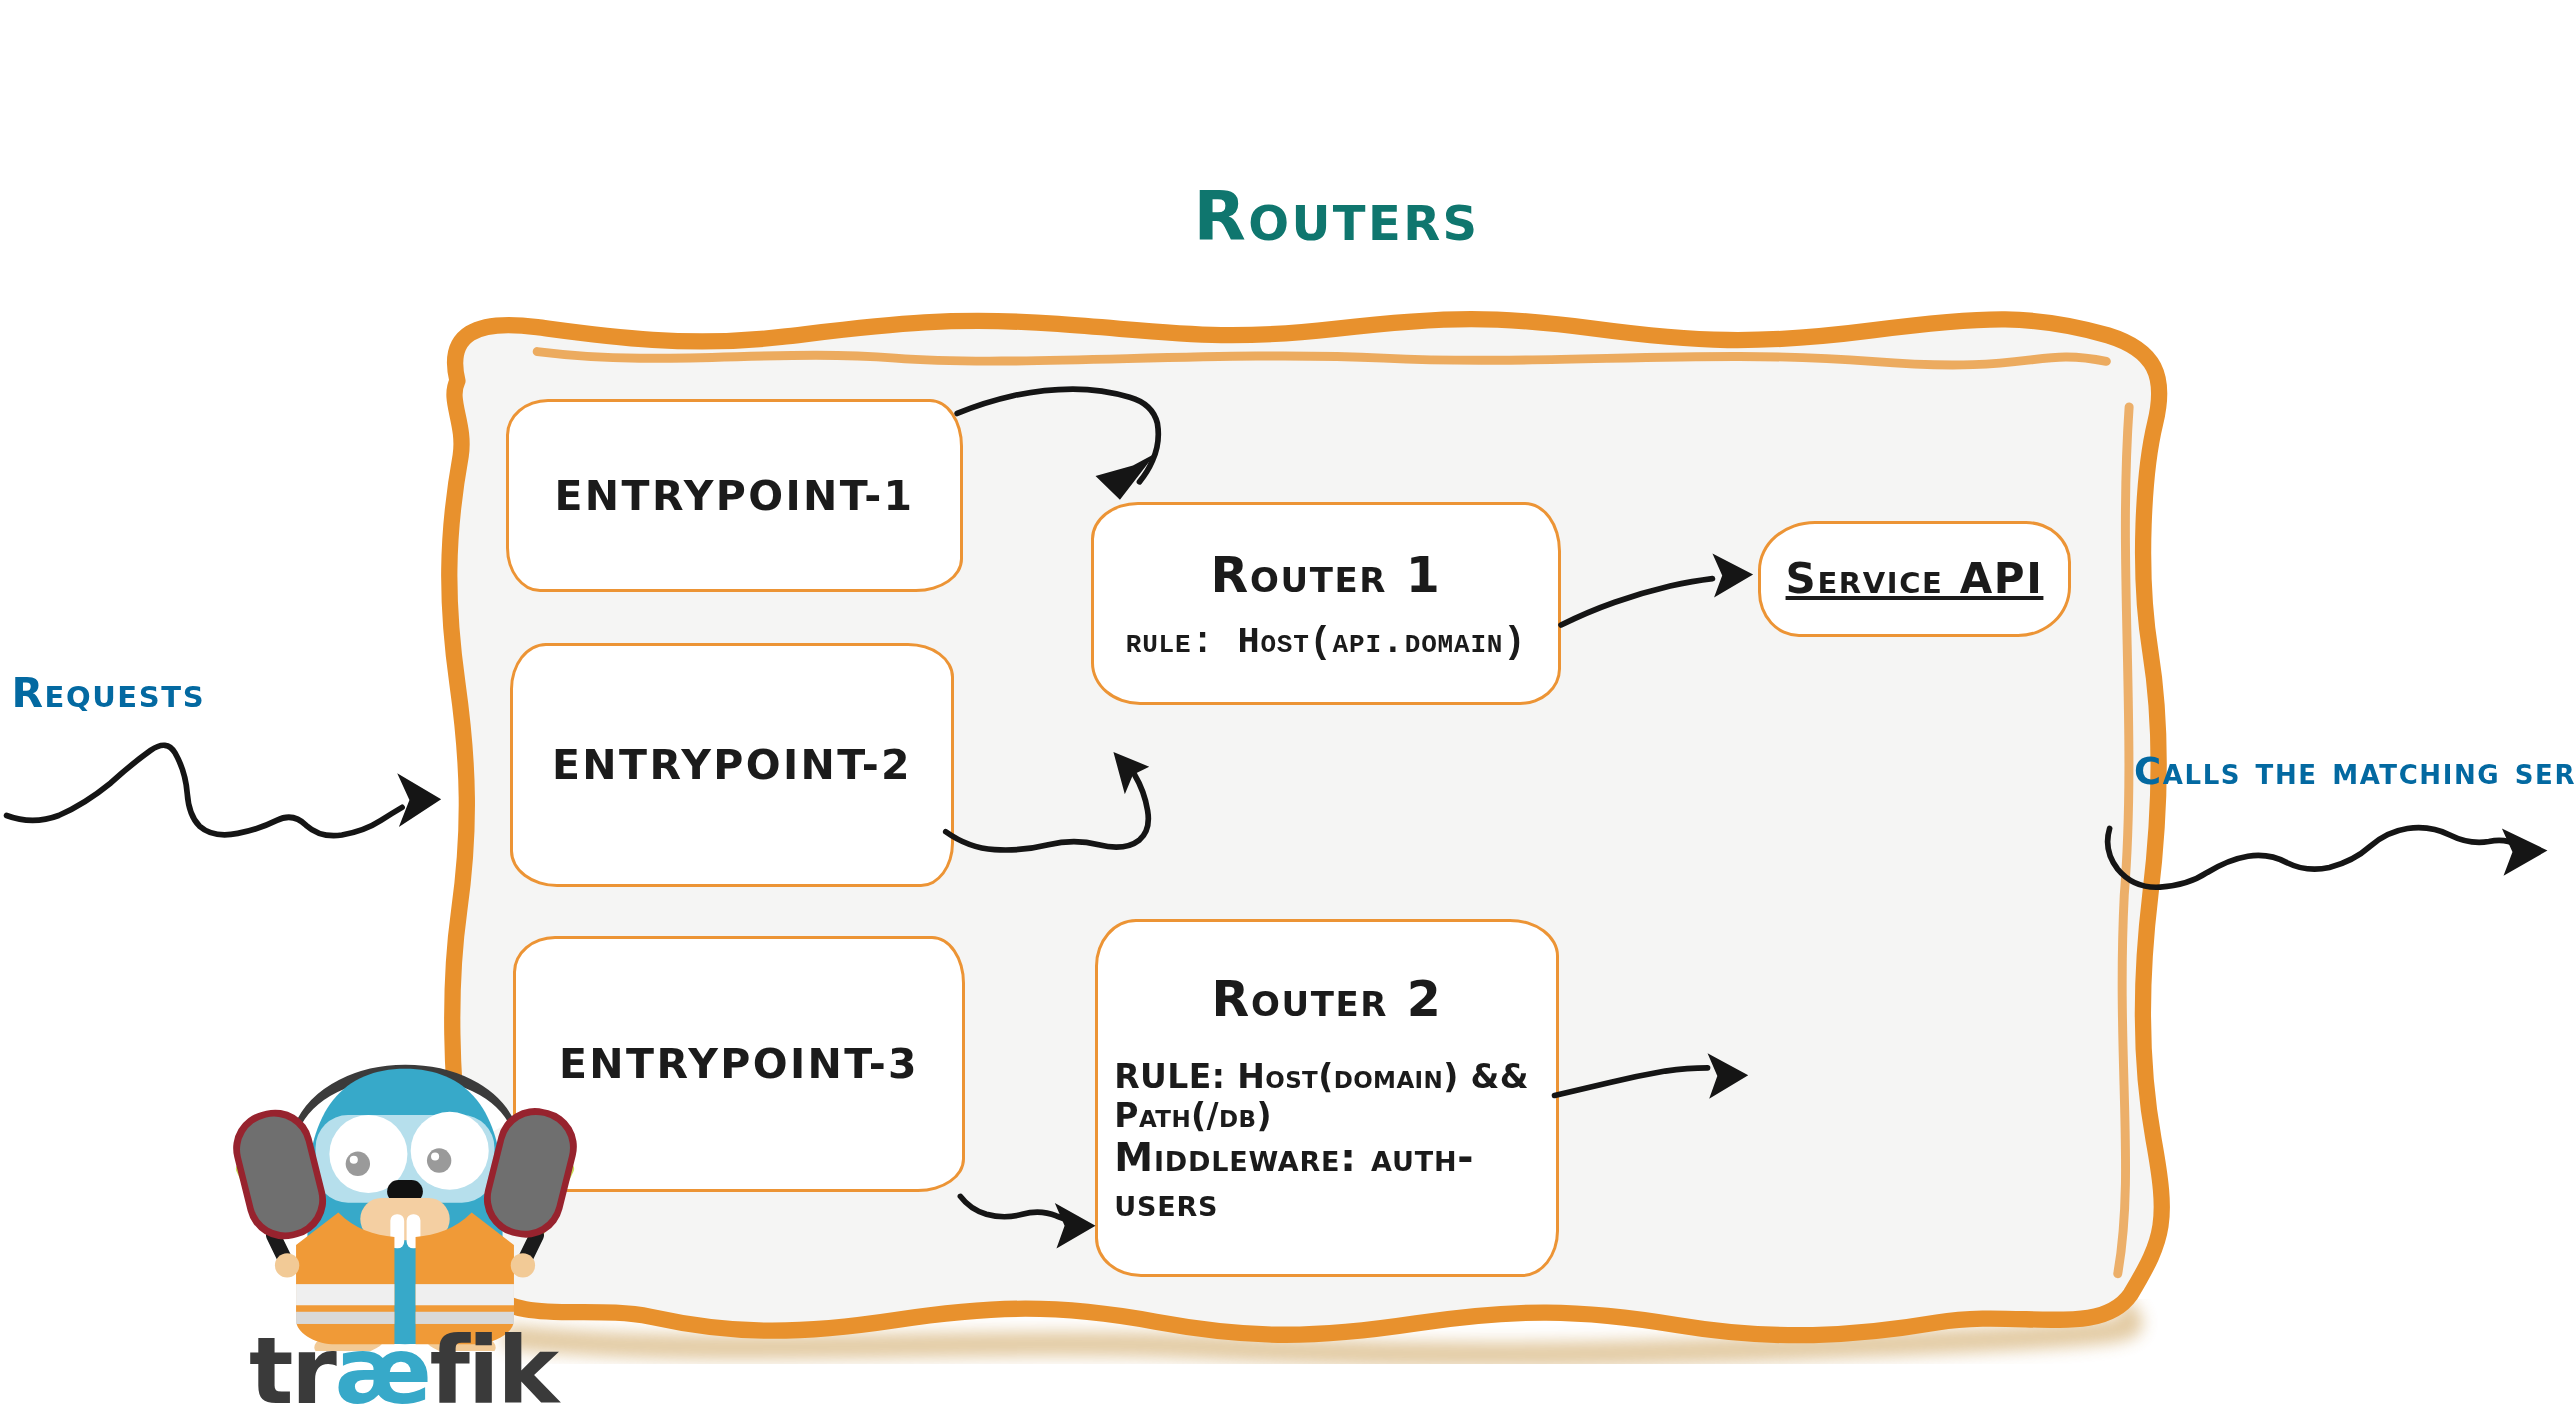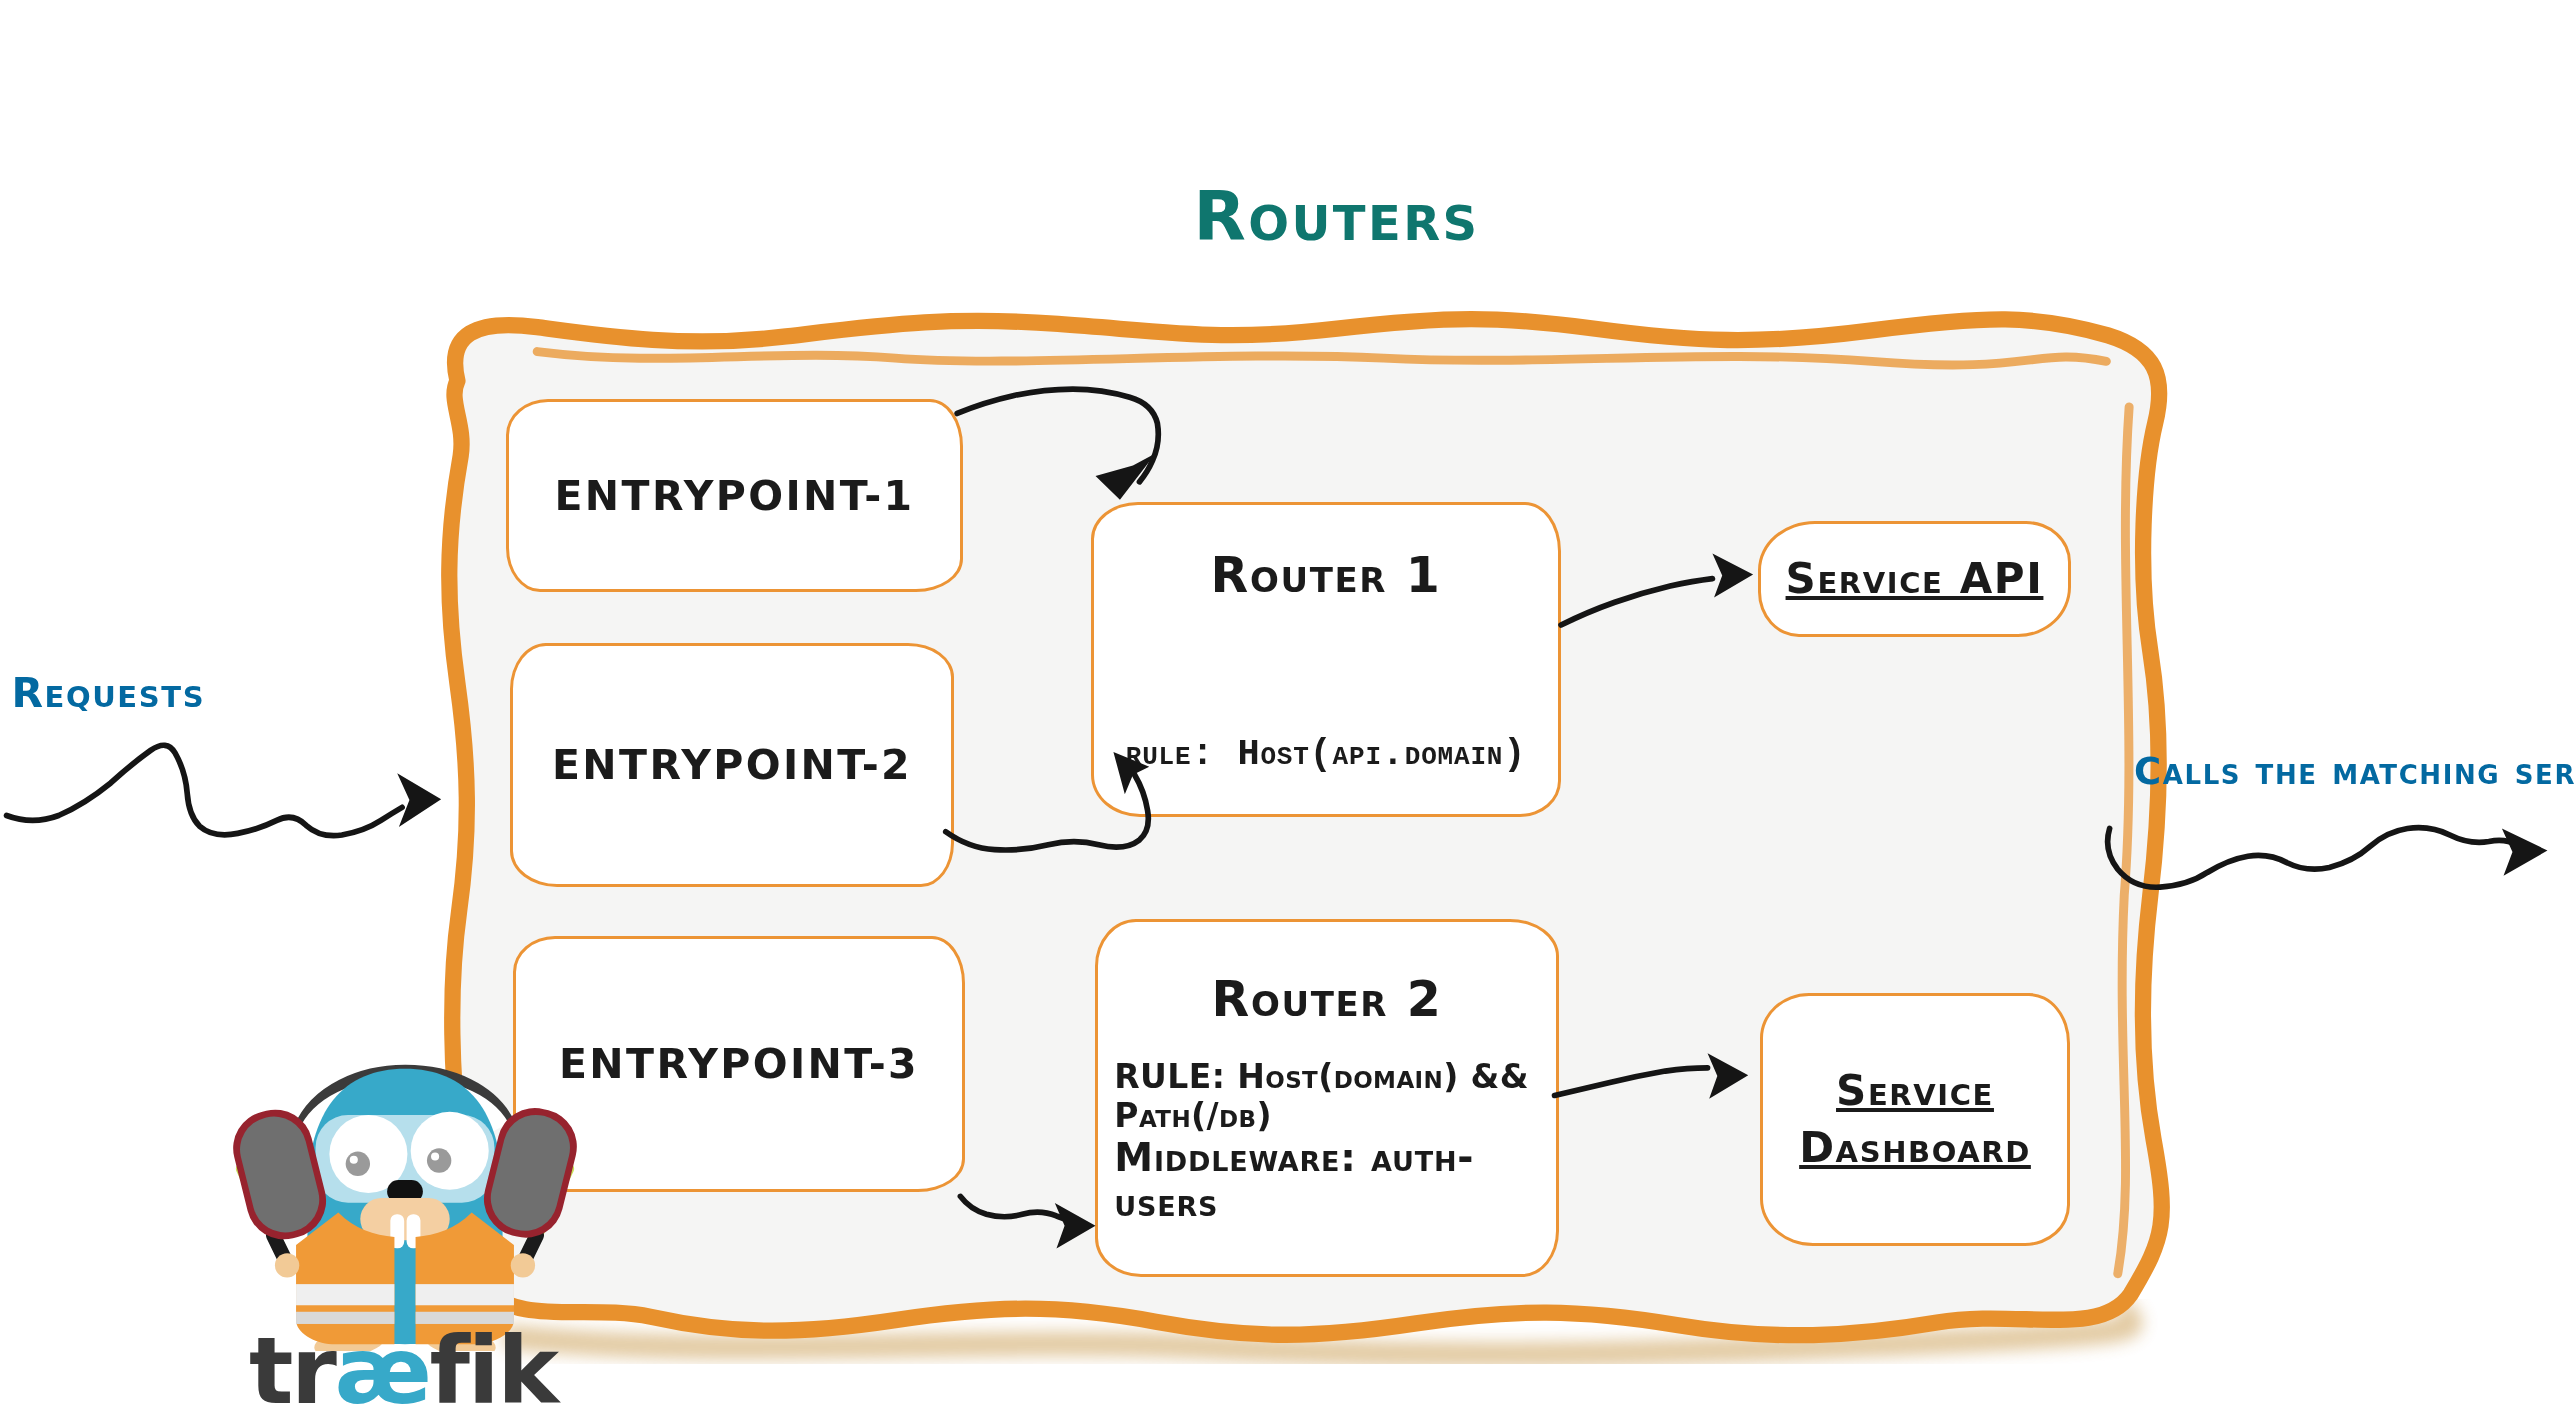--- a/index.html
+++ b/index.html
@@ -88,38 +88,32 @@
   <div class="node ep" style="left:506px;top:399px;width:457px;height:193px;">
     <div class="ep-label">entrypoint-1</div>
   </div>
   <div class="node ep" style="left:510px;top:643px;width:444px;height:244px;border-radius:36px 46px 33px 47px / 46px 34px 44px 36px;">
     <div class="ep-label">entrypoint-2</div>
   </div>
   <div class="node ep" style="left:513px;top:936px;width:452px;height:256px;">
     <div class="ep-label">entrypoint-3</div>
   </div>
 
-  <div class="node rt" id="router-1" style="left:1091px;top:502px;width:470px;height:315px;justify-content:space-between;">
+  <div class="node rt" id="router-1" style="left:1091px;top:502px;width:470px;height:203px;justify-content:space-between;">
     <div class="rt-title">Router 1</div>
     <div class="rt-rule">rule: Host(api.domain)</div>
   </div>
   <div class="node rt" id="router-2" style="left:1095px;top:919px;width:464px;height:358px;border-radius:41px 49px 37px 46px / 47px 37px 46px 39px;">
     <div class="rt-title">Router 2</div>
     <div class="rt-rule2">RULE: Host(domain) &amp;&amp; Path(/db)</div>
     <div class="rt-mw">Middleware: auth-users</div>
   </div>
 
   <div class="node sv" style="left:1758px;top:521px;width:313px;height:116px;">
     <div class="sv-label">Service API</div>
-  </div>
-  <div class="node sv" style="left:1760px;top:993px;width:310px;height:253px;border-radius:49px 41px 45px 53px / 45px 50px 41px 47px;">
-    <div class="sv-label">
-      <div>Service</div>
-      <div>Dashboard</div>
-    </div>
   </div>
 
   <svg class="layer" viewBox="0 0 3165 1730" xmlns="http://www.w3.org/2000/svg" fill="none" stroke="#151515" stroke-width="7" stroke-linecap="round">
     <g>
       <path d="M 8 1002 Q 40 1014 72 1002 Q 104 988 136 962 Q 160 940 185 922 Q 205 908 215 925 Q 228 948 230 975 Q 232 1002 245 1015 Q 262 1030 292 1024 Q 318 1019 340 1008 Q 360 998 376 1014 Q 394 1030 420 1026 Q 448 1021 468 1008 Q 482 999 494 992"></path>
       <polygon points="542,982 488,950 503,983 490,1016" fill="#151515" stroke="none"></polygon>
     </g>
     <g>
       <path d="M 1176 508 Q 1210 494 1246 486 Q 1282 478 1318 478 Q 1354 478 1388 488 Q 1416 496 1422 520 Q 1426 544 1416 566 Q 1410 580 1400 592"></path>
       <polygon points="1376,614 1420,557 1392,572 1346,585" fill="#151515" stroke="none"></polygon>

